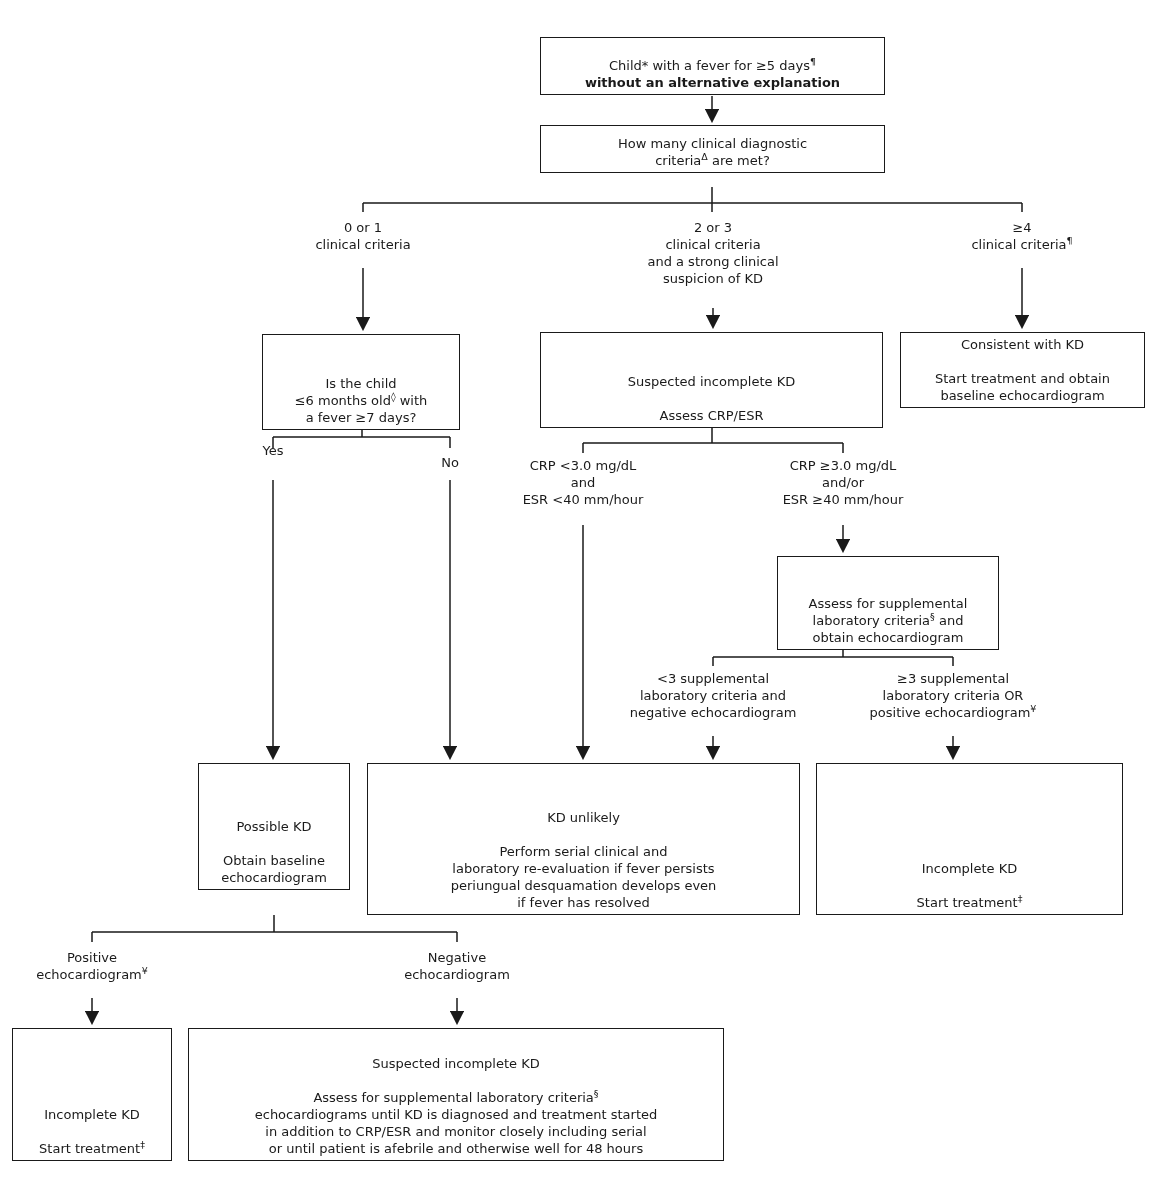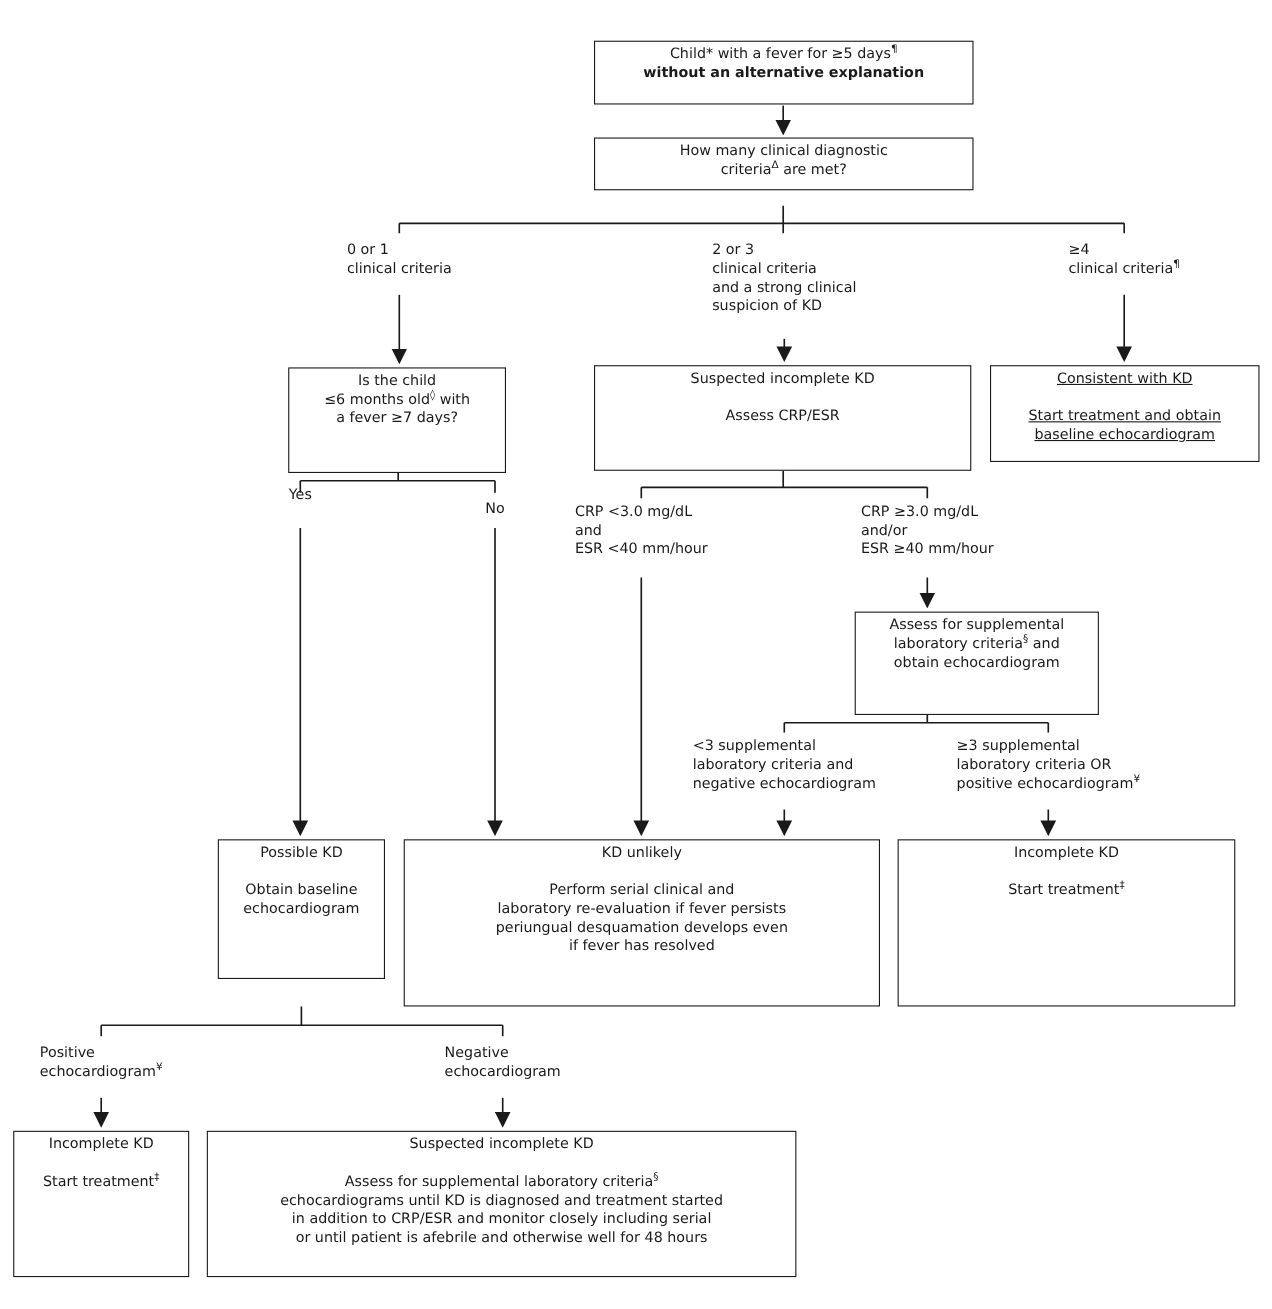--- a/index.html
+++ b/index.html
@@ -4,25 +4,25 @@
 <style>
   html,body { margin:0; padding:0; background:#ffffff; }
   .canvas {
     position:relative; width:1156px; height:1190px; background:#ffffff;
     font-family:"DejaVu Sans","Liberation Sans",sans-serif;
     font-size:13px; line-height:17px; color:#1a1a1a;
   }
   .wires { position:absolute; left:0; top:0; }
   .box {
     position:absolute; box-sizing:border-box; border:1.5px solid #1a1a1a;
-    background:#ffffff; display:flex; flex-direction:column; justify-content:flex-start;
+    background:#ffffff; display:flex; flex-direction:column; justify-content:flex-end;
     text-align:center; padding:3px 5px;
   }
   .lbl {
-    position:absolute; text-align:left; transform:translateX(-50%);
+    position:absolute; text-align:center; transform:translateX(-50%);
     white-space:nowrap;
   }
   .line { min-height:17px; }
   .line.b { font-weight:bold; }
   sup { font-size:9.5px; line-height:0; }
 </style>
 </head>
 <body>
 
 <div class="canvas">
@@ -69,21 +69,21 @@
       <div class="line">≤6 months old<sup>◊</sup> with</div>
       <div class="line">a fever ≥7 days?</div>
     </div>
 
   <div class="box" style="left:540px; top:332px; width:343px; height:96px;">
       <div class="line">Suspected incomplete KD</div>
       <div class="line"></div>
       <div class="line">Assess CRP/ESR</div>
     </div>
 
-  <div class="box" style="left:900px; top:332px; width:245px; height:88px;text-decoration:underline;">
+  <div class="box" style="left:900px; top:332px; width:245px; height:76px;">
       <div class="line">Consistent with KD</div>
       <div class="line"></div>
       <div class="line">Start treatment and obtain</div>
       <div class="line">baseline echocardiogram</div>
     </div>
 
   <div class="box" style="left:732px; top:556px; width:222px; height:94px;margin-left:45px;">
       <div class="line">Assess for supplemental</div>
       <div class="line">laboratory criteria<sup>§</sup> and</div>
       <div class="line">obtain echocardiogram</div>

